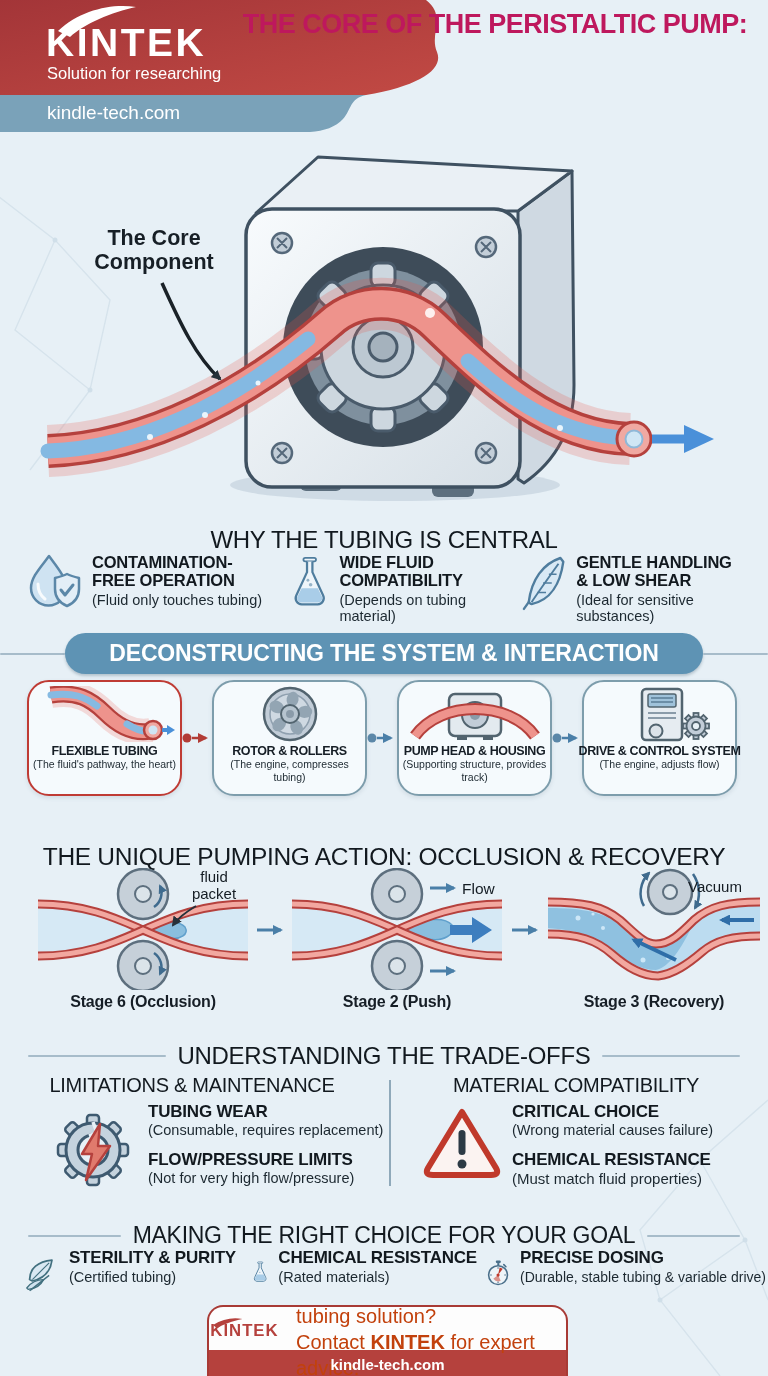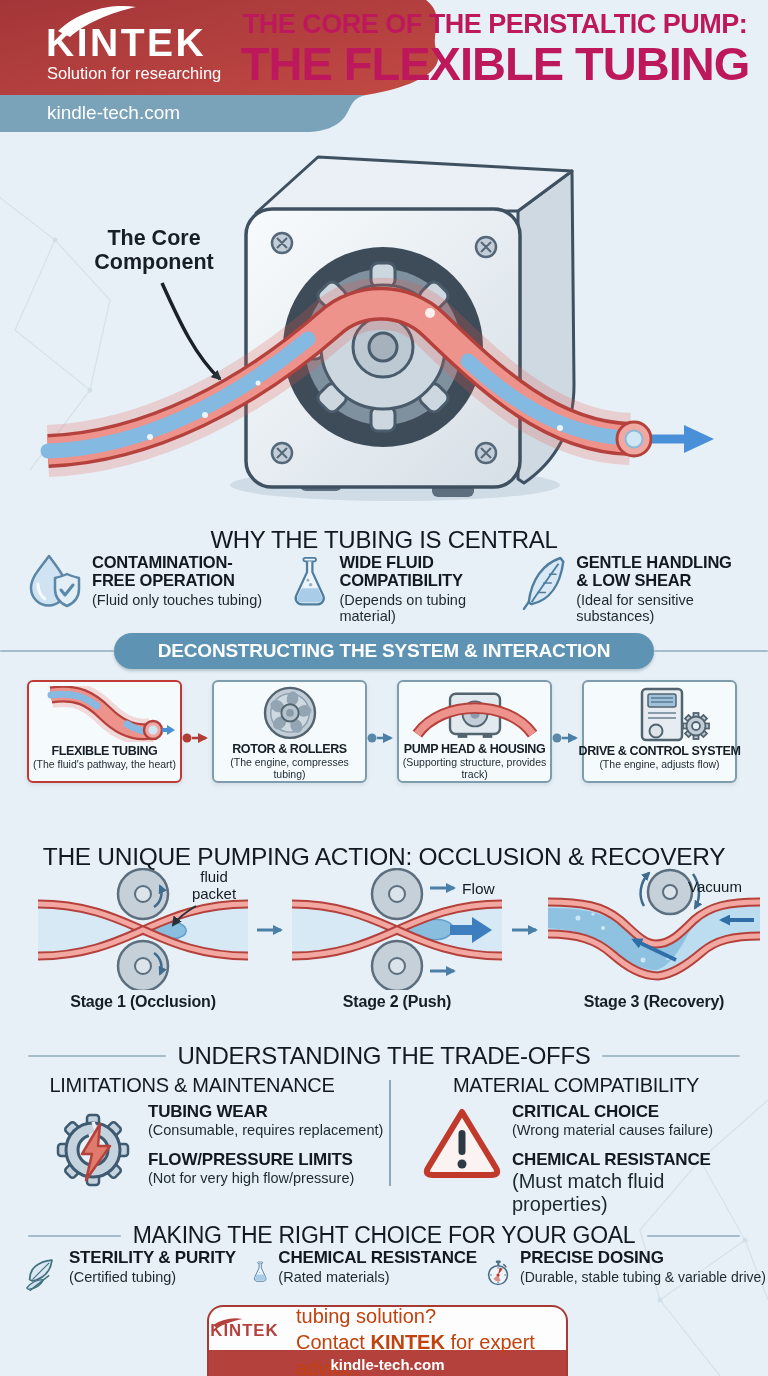--- a/index.html
+++ b/index.html
@@ -6,28 +6,28 @@
   body{width:768px;height:1376px;position:relative;background:#e7f0f6;
        font-family:"Liberation Sans",sans-serif;color:#161e26;overflow:hidden}
   .abs{position:absolute}
   svg{display:block}
   .sec-h{font-weight:normal;text-align:center;letter-spacing:-0.3px;color:#12191f}
   .lined{display:flex;align-items:center;gap:12px}
   .hline{flex:1;height:2px;background:#a7bcca;border-radius:1px}
   .itm-t{font-weight:bold;line-height:1.12;color:#12191f;letter-spacing:-0.2px}
   .itm-d{color:#1c2830}
   .why-col{display:flex;gap:10px;align-items:flex-start}
-  .cbox{top:680px;width:155px;height:103px;background:#f5fafd;border:2.5px solid #7d9dac;
-        border-radius:6px;box-sizing:border-box;display:flex;flex-direction:column;
+  .cbox{top:680px;width:155px;height:116px;background:#f5fafd;border:2.5px solid #7d9dac;
+        border-radius:22px;box-sizing:border-box;display:flex;flex-direction:column;
         align-items:center;padding-top:4px;box-shadow:0 2px 4px rgba(90,110,130,.15)}
   .cbox-t{font-size:12.5px;font-weight:bold;text-align:center;letter-spacing:-0.4px;margin-top:2px;white-space:nowrap}
   .cbox-d{font-size:10.5px;text-align:center;line-height:1.2;padding:0 3px;color:#1c2830}
   .stage-lbl{font-weight:bold;font-size:16px;text-align:center;letter-spacing:-0.2px}
   .anno{font-size:15px;color:#141c23;line-height:1.1;text-align:center}
-  #banner-pill{background:#5e93b4;color:#fff;font-weight:bold;font-size:19px;letter-spacing:-0.2px;
+  #banner-pill{background:#5e93b4;color:#fff;font-weight:bold;font-size:23px;letter-spacing:-0.2px;
         padding:7px 44px;border-radius:24px;white-space:nowrap;box-shadow:0 2px 3px rgba(60,90,110,.3)}
   .foot-line{font-size:20px;color:#c2410c;line-height:1.3}
 </style>
 </head>
 <body>
 
 <svg width="0" height="0" style="position:absolute">
   <defs>
     <marker id="mh-dark" markerUnits="userSpaceOnUse" markerWidth="10" markerHeight="10" refX="8" refY="5" orient="auto">
         <path d="M0,0 L10,5 L0,10 Z" fill="#26313a"></path>
@@ -76,21 +76,20 @@
   <svg width="480" height="135" viewBox="0 0 480 135">
     <path d="M0,0 L426,0 C447,16 429,34 437,52 C444,69 420,86 366,95 L0,95 Z" fill="url(#gred)"></path>
     <path d="M0,95 L366,95 C349,99 352,109 343,119 C336,127 324,131 310,132 L0,132 Z" fill="#7aa2b9"></path>
     <path d="M58,31 C80,10 112,3 136,7 C112,12 84,24 70,37 Z" fill="#ffffff"></path>
     <text x="46" y="56" font-size="39" font-weight="bold" letter-spacing="2.5" fill="#ffffff">KINTEK</text>
     <text x="47" y="79" font-size="16.5" fill="#ffffff">Solution for researching</text>
     <text x="47" y="119" font-size="19" fill="#ffffff">kindle-tech.com</text>
   </svg>
   <div class="abs" style="left:228px;top:9px;width:534px;text-align:center;color:#be185d">
     <div style="font-size:27px;font-weight:bold;letter-spacing:-0.5px;line-height:1.15">THE CORE OF THE PERISTALTIC PUMP:</div>
-    <div style="font-size:47px;font-weight:bold;letter-spacing:-1px;line-height:1.02">THE FLEXIBLE TUBING</div>
   </div>
 </div>
 
 <svg class="abs" width="768" height="388" viewBox="0 0 768 388" style="left:0;top:131px">
   <ellipse cx="395" cy="354" rx="165" ry="16" fill="#bccbd7" opacity="0.55"></ellipse>
   <rect x="300" y="336" width="42" height="24" rx="6" fill="#5d6f7e"></rect>
   <rect x="432" y="342" width="42" height="24" rx="6" fill="#5d6f7e"></rect>
   <path d="M518,80 L572,40 L574,254 C574,298 556,330 524,352 L518,348 Z" fill="#cfd9e2" stroke="#3f5161" stroke-width="3" stroke-linejoin="round"></path>
   <path d="M256,82 L318,26 L572,40 L518,80 Z" fill="#eaf0f5" stroke="#3f5161" stroke-width="3" stroke-linejoin="round"></path>
   <rect x="246" y="78" width="274" height="278" rx="26" fill="url(#gf)" stroke="#3f5161" stroke-width="3.5"></rect>
@@ -341,21 +340,21 @@
   </g>
   <path d="M128,92 L86,72" stroke="#2f6ea8" stroke-width="4" marker-end="url(#mh-deep)"></path>
   <path d="M206,52 L174,52" stroke="#2f6ea8" stroke-width="4" marker-end="url(#mh-deep)"></path>
   <circle cx="122" cy="24" r="22" fill="#c6d0d9" stroke="#5d6f7e" stroke-width="2.5"></circle>
   <circle cx="122" cy="24" r="7" fill="#dbe4ea" stroke="#5d6f7e" stroke-width="2"></circle>
   <path d="M96,38 C90,28 92,14 101,5" stroke="#3f6b8e" stroke-width="2.5" fill="none" marker-end="url(#mh-steel)"></path>
   <path d="M145,6 C152,16 153,30 147,40" stroke="#3f6b8e" stroke-width="2.5" fill="none" marker-end="url(#mh-steel)"></path>
 </svg>
 <div class="abs anno" style="left:688px;top:879px;width:70px;text-align:left">Vacuum</div>
 
-<div class="abs stage-lbl" style="left:53px;top:993px;width:180px">Stage 1 (Occlusion)</div>
+<div class="abs stage-lbl" style="left:53px;top:993px;width:180px">Stage 6 (Occlusion)</div>
 <div class="abs stage-lbl" style="left:307px;top:993px;width:180px">Stage 2 (Push)</div>
 <div class="abs stage-lbl" style="left:564px;top:993px;width:180px">Stage 3 (Recovery)</div>
 
 <div class="abs lined" style="left:0;top:1042px;width:768px;padding:0 28px;box-sizing:border-box">
   <div class="hline"></div>
   <div class="sec-h" style="font-size:24px;white-space:nowrap">UNDERSTANDING THE TRADE-OFFS</div>
   <div class="hline"></div>
 </div>
 
 <div class="abs" style="left:389px;top:1080px;width:2px;height:106px;background:#8fa9ba"></div>
@@ -391,21 +390,21 @@
   <path d="M40,7 L74,63 Q78,70 69,70 L11,70 Q2,70 6,63 Z" fill="#fbf3f1" stroke="#c0392b" stroke-width="6" stroke-linejoin="round"></path>
   <rect x="36.5" y="25" width="7" height="25" rx="3.5" fill="#2c3a45"></rect>
   <circle cx="40" cy="59" r="4.5" fill="#2c3a45"></circle>
 </svg>
 <div class="abs" style="left:512px;top:1102px;width:250px">
   <div class="itm-t" style="font-size:17px">CRITICAL CHOICE</div>
   <div class="itm-d" style="font-size:14.5px;margin-top:1px">(Wrong material causes failure)</div>
 </div>
 <div class="abs" style="left:512px;top:1150px;width:250px">
   <div class="itm-t" style="font-size:17px">CHEMICAL RESISTANCE</div>
-  <div class="itm-d" style="font-size:20px;margin-top:1px">(Must match fluid properties)</div>
+  <div class="itm-d" style="font-size:15px;margin-top:1px">(Must match fluid properties)</div>
 </div>
 
 <div class="abs lined" style="left:0;top:1222px;width:768px;padding:0 28px;box-sizing:border-box">
   <div class="hline"></div>
   <div class="sec-h" style="font-size:23px;white-space:nowrap">MAKING THE RIGHT CHOICE FOR YOUR GOAL</div>
   <div class="hline"></div>
 </div>
 
 <div class="abs why-col" style="left:24px;top:1248px;width:212px">
   <svg width="50" height="52" viewBox="0 0 50 52">

